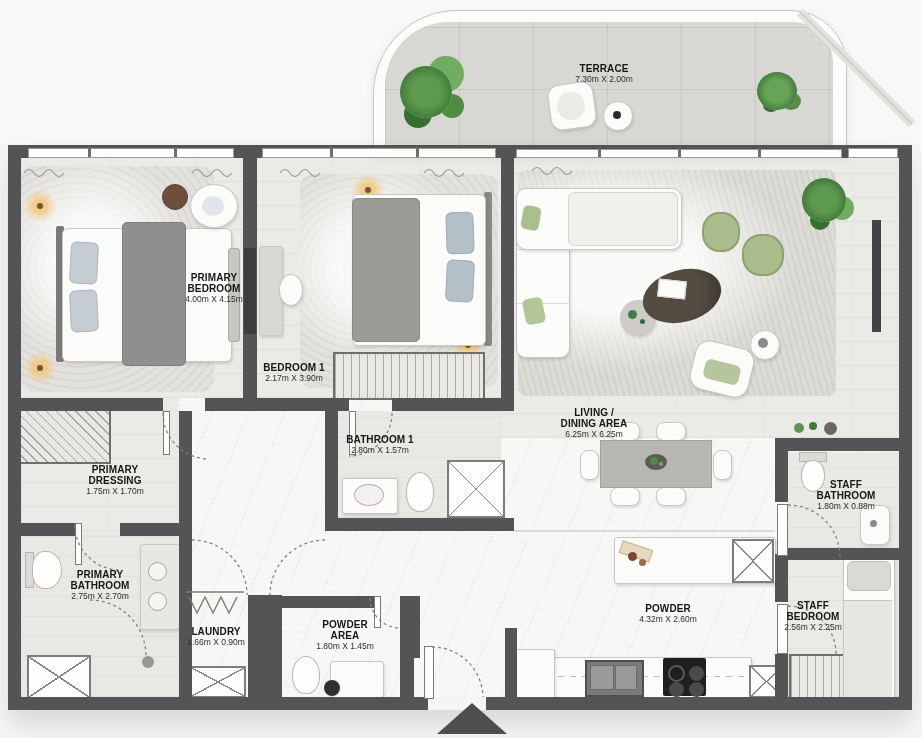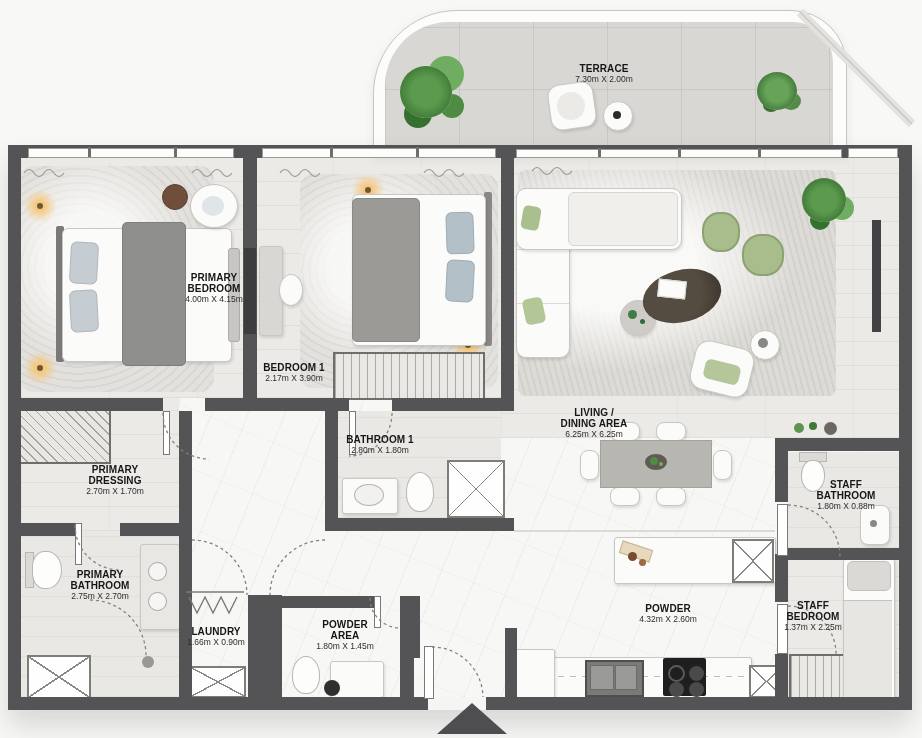--- a/index.html
+++ b/index.html
@@ -282,31 +282,31 @@
     <span class="rn">PRIMARY
 BEDROOM</span>
     <span class="rd">4.00m X 4.15m</span>
   </div>
   <div class="room-label" style="left:294px;top:373px;">
     <span class="rn">BEDROOM 1</span>
     <span class="rd">2.17m X 3.90m</span>
   </div>
   <div class="room-label" style="left:380px;top:445px;">
     <span class="rn">BATHROOM 1</span>
-    <span class="rd">2.80m X 1.80m</span>
+    <span class="rd">2.80m X 1.57m</span>
   </div>
   <div class="room-label" style="left:594px;top:423px;">
     <span class="rn">LIVING /
 DINING AREA</span>
     <span class="rd">6.25m X 6.25m</span>
   </div>
   <div class="room-label" style="left:115px;top:480px;">
     <span class="rn">PRIMARY
 DRESSING</span>
-    <span class="rd">2.70m X 1.70m</span>
+    <span class="rd">1.75m X 1.70m</span>
   </div>
   <div class="room-label" style="left:100px;top:585px;">
     <span class="rn">PRIMARY
 BATHROOM</span>
     <span class="rd">2.75m X 2.70m</span>
   </div>
   <div class="room-label" style="left:846px;top:495px;">
     <span class="rn">STAFF
 BATHROOM</span>
     <span class="rd">1.80m X 0.88m</span>
@@ -320,16 +320,16 @@
 AREA</span>
     <span class="rd">1.80m X 1.45m</span>
   </div>
   <div class="room-label" style="left:668px;top:614px;">
     <span class="rn">POWDER</span>
     <span class="rd">4.32m X 2.60m</span>
   </div>
   <div class="room-label" style="left:813px;top:616px;">
     <span class="rn">STAFF
 BEDROOM</span>
-    <span class="rd">1.37m X 2.25m</span>
+    <span class="rd">2.56m X 2.25m</span>
   </div>
 
 </div>
 
 </body></html>

